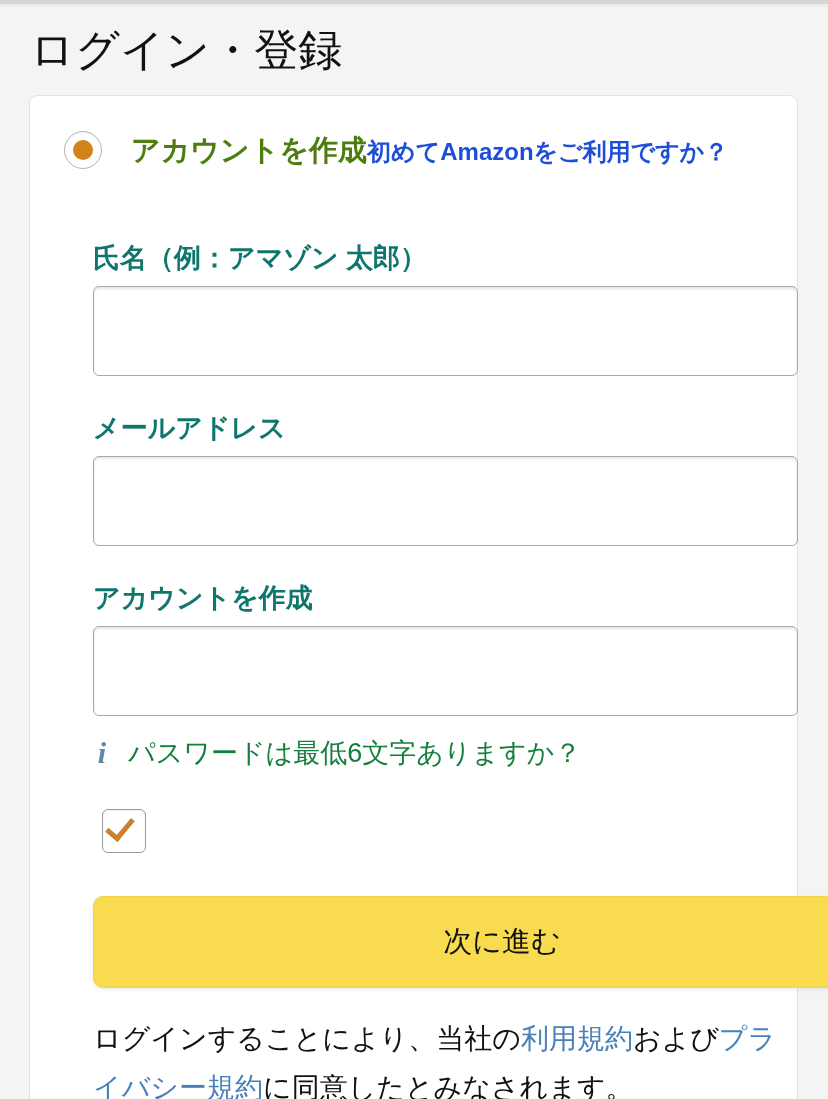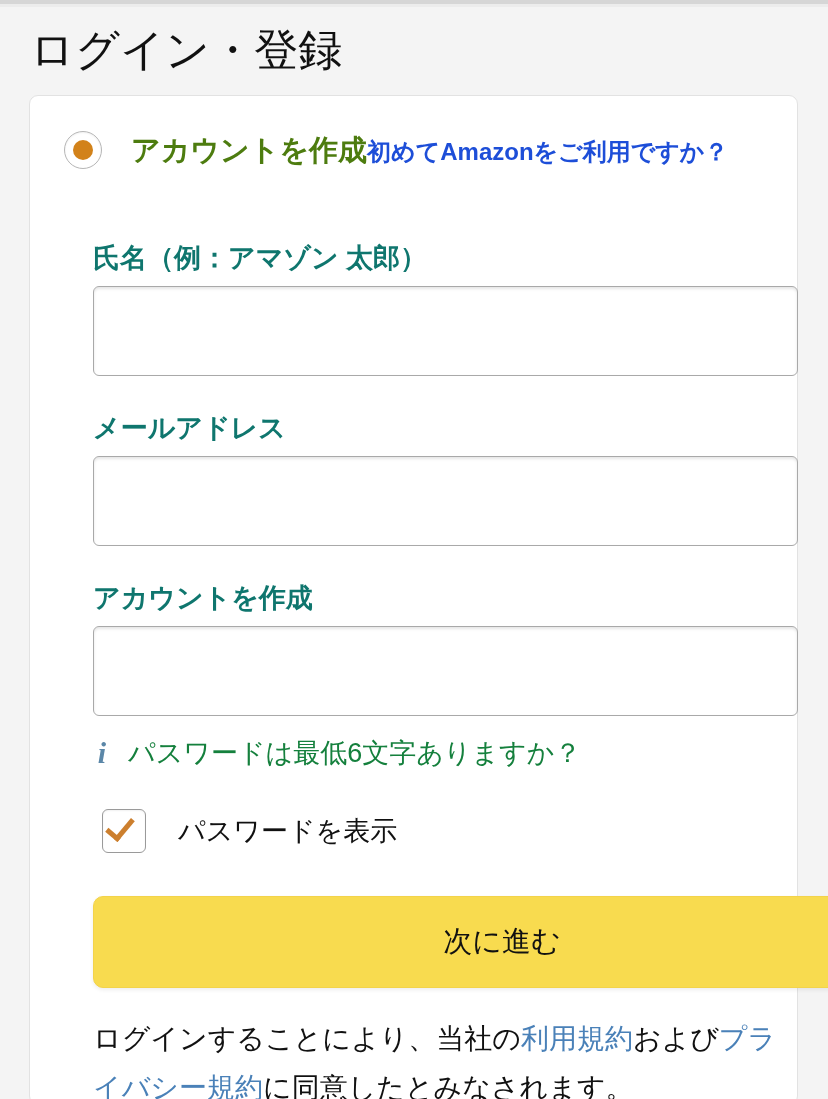--- a/index.html
+++ b/index.html
@@ -286,21 +286,20 @@
 
     <div class="hint-row">
       <span class="hint-icon">i</span>
       <span class="hint-text">パスワードは最低6文字ありますか？</span>
     </div>
 
     <div class="check-row">
       <div class="checkbox">
         <div class="tick"></div>
       </div>
-      <span class="check-label">パスワードを表示</span>
     </div>
 
     <button class="submit-btn">次に進む</button>
 
     <div class="terms"><span>ログインすることにより、当社の</span><a href="#">利用規約</a><span>および</span><a href="#">プライバシー規約</a><span>に同意したとみなされます。</span></div>
 
   </div>
 </div>
 
 </body></html>

